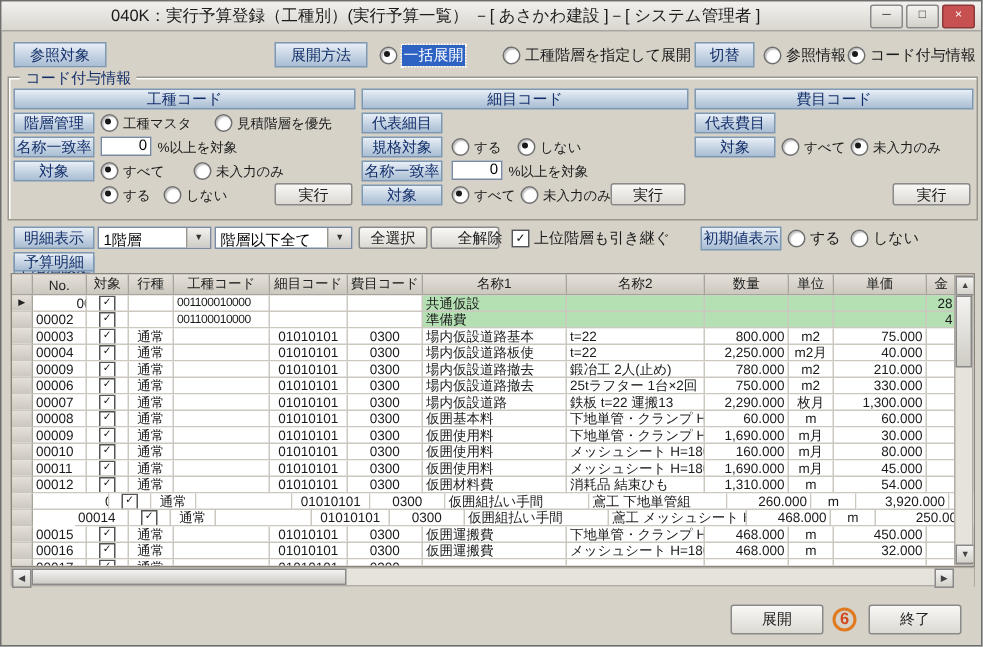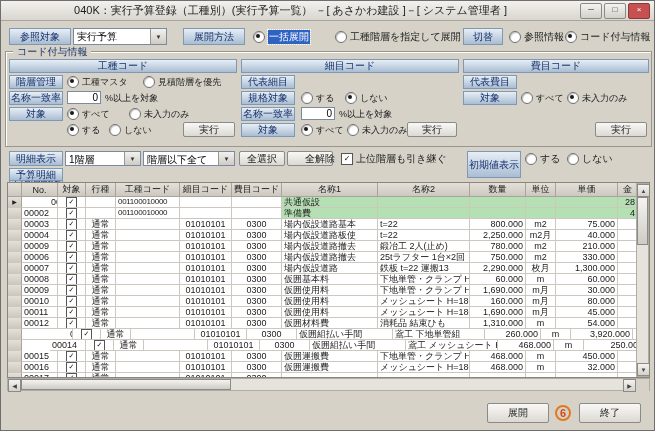--- a/index.html
+++ b/index.html
@@ -60,24 +60,20 @@
   <div class="abs titlebar">
     <div class="title">040K：実行予算登録（工種別）(実行予算一覧） －[ あさかわ建設 ]－[ システム管理者 ]</div>
     <div class="winbtns">
       <div class="wbtn">─</div>
       <div class="wbtn">□</div>
       <div class="wbtn close">×</div>
     </div>
   </div>
 
   <div class="abs slabel" style="left:8px;top:27px;width:62px;height:17px;">参照対象</div>
-  <div class="abs combo" style="left:72px;top:27px;width:94px;height:17px;">
-    <div class="val">実行予算</div>
-    <div class="arrow">▼</div>
-  </div>
   <div class="abs slabel" style="left:182px;top:27px;width:62px;height:17px;">展開方法</div>
   <div class="abs radio checked" style="left:252px;top:29px;">
     <span class="rb"></span>
     <span class="rlab hl">一括展開</span>
   </div>
   <div class="abs radio" style="left:334px;top:29px;">
     <span class="rb"></span>
     <span class="rlab">工種階層を指定して展開</span>
   </div>
   <div class="abs slabel" style="left:462px;top:27px;width:40px;height:17px;">切替</div>
@@ -172,21 +168,21 @@
   <div class="abs combo" style="left:142px;top:150px;width:92px;height:15px;">
     <div class="val">階層以下全て</div>
     <div class="arrow">▼</div>
   </div>
   <div class="abs btn" style="left:238px;top:150px;width:46px;height:15px;">全選択</div>
   <div class="abs btn" style="left:286px;top:150px;width:46px;height:15px;padding-left:20px;">全解除</div>
   <div class="abs" style="left:340px;top:151px;display:flex;align-items:center;gap:3px;">
     <span class="check">✓</span>
     <span class="rlab">上位階層も引き継ぐ</span>
   </div>
-  <div class="abs slabel" style="left:466px;top:150px;width:54px;height:27px;">初期値表示</div>
+  <div class="abs slabel" style="left:466px;top:150px;width:54px;height:16px;">初期値表示</div>
   <div class="abs radio" style="left:524px;top:151px;">
     <span class="rb"></span>
       <span class="rlab">する</span>
   </div>
   <div class="abs radio" style="left:566px;top:151px;">
     <span class="rb"></span>
       <span class="rlab">しない</span>
   </div>
 
   <div class="abs slabel" style="left:8px;top:167px;width:54px;height:13px;">予算明細</div>

